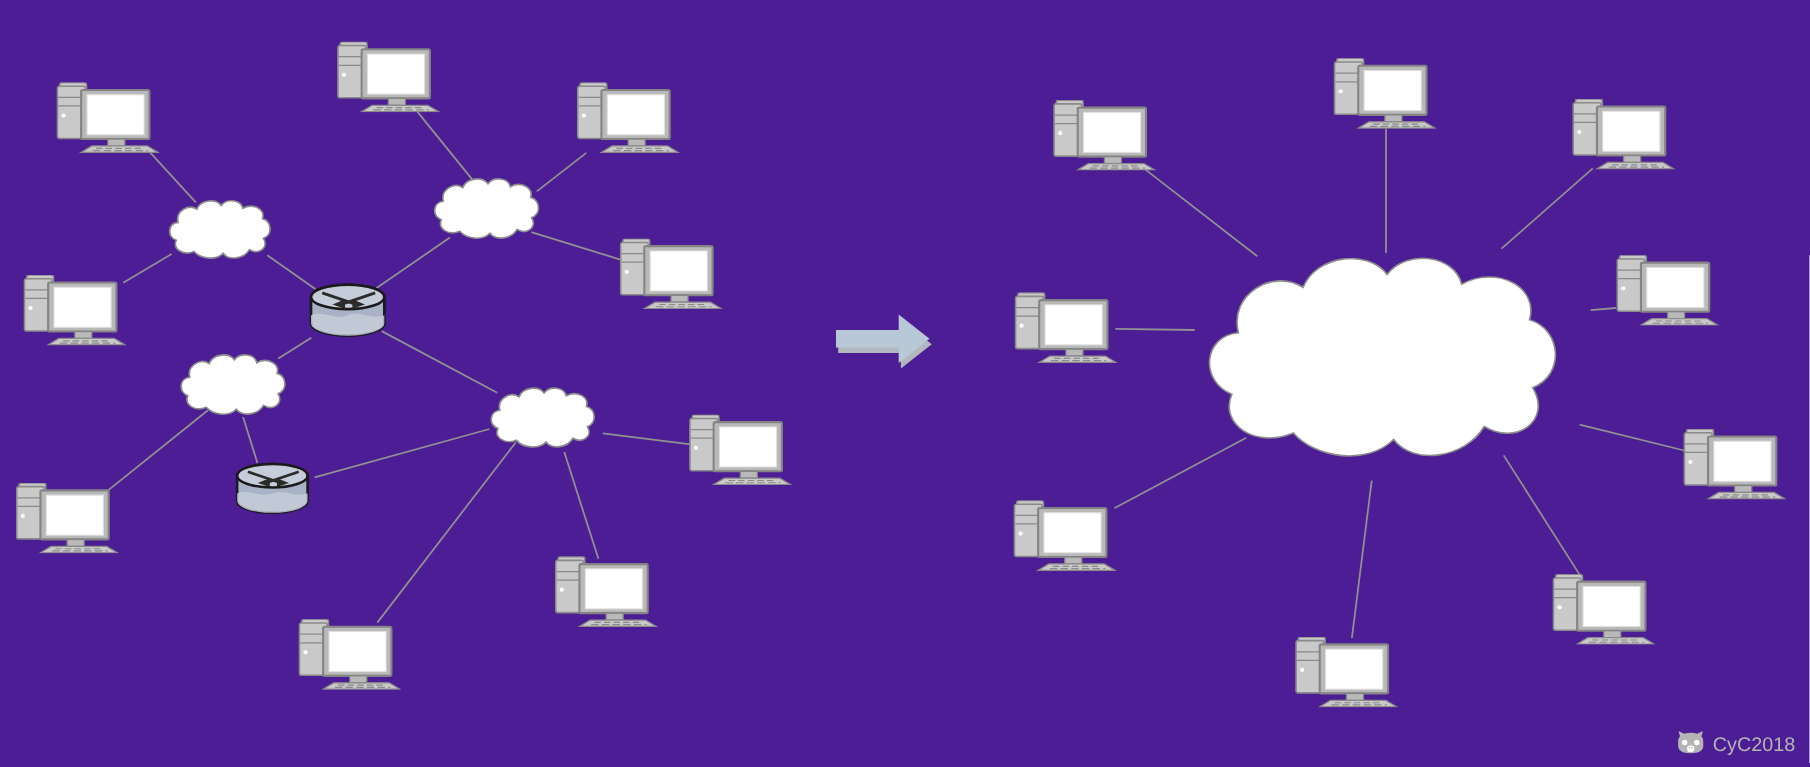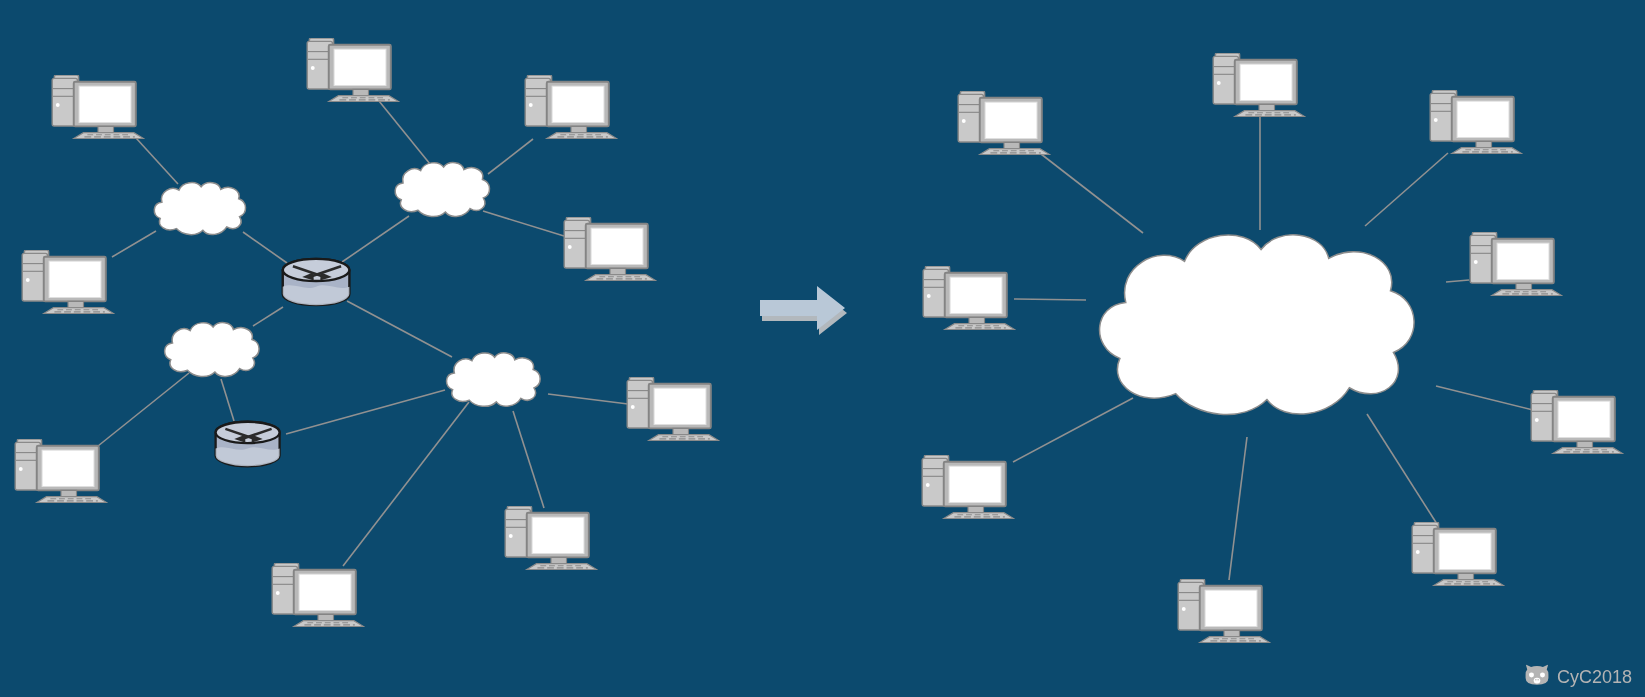--- a/index.html
+++ b/index.html
@@ -1,17 +1,17 @@
 <!DOCTYPE html>
 <html><head>
 <meta charset="utf-8">
 <style>
   html,body{margin:0;padding:0;background:#ffffff;}
   body{font-family:"Liberation Sans", sans-serif;}
-  .stage{position:relative;width:1645px;height:697px;background:#0c4a6e;overflow:hidden;}
+  .stage{position:relative;width:1645px;height:697px;background:#4c1d95;overflow:hidden;}
   .stage svg.canvas{position:absolute;left:0;top:0;}
   .link{stroke:#919191;stroke-width:1.6;fill:none;}
   .watermark{position:absolute;left:1522px;top:664px;display:flex;align-items:center;gap:5px;
              color:#b4b4b4;font-size:18px;user-select:none;}
   .watermark svg{display:block;}
 </style>
 </head>
 <body>
 
 <div class="stage">

